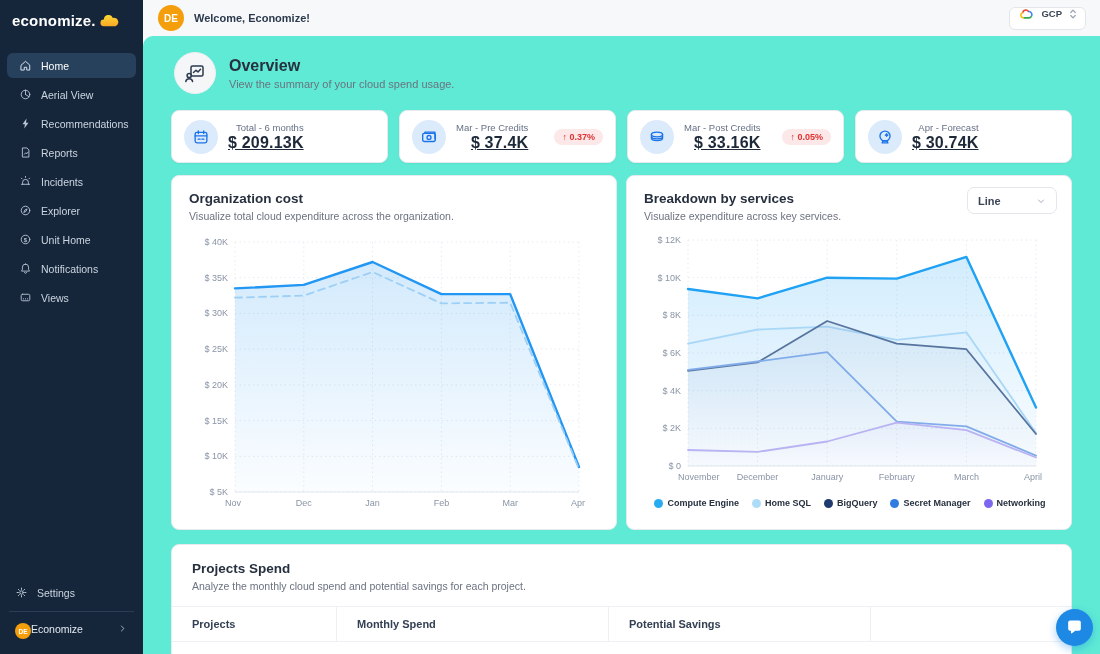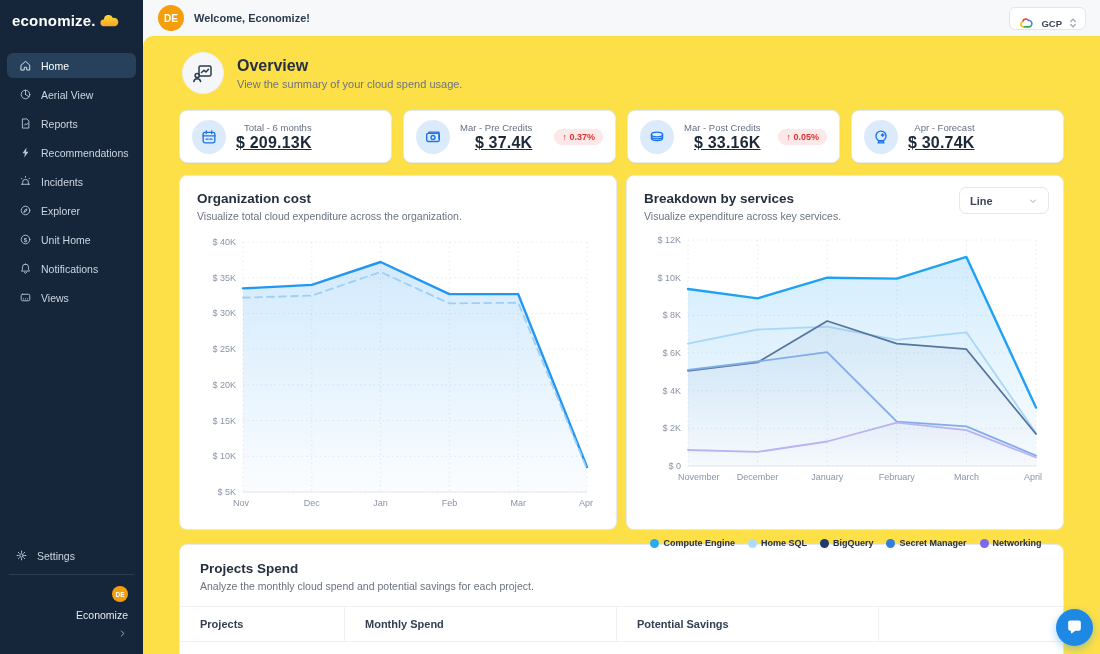--- a/index.html
+++ b/index.html
@@ -10,32 +10,32 @@
   .sidebar { width:143px; min-width:143px; background:#16263A; display:flex; flex-direction:column; color:#DAE2EC; }
   .logo { display:flex; align-items:center; gap:3px; padding:12px 10px 10px 12px; color:#fff; font-size:15px; font-weight:bold; letter-spacing:.2px; }
   .nav { display:flex; flex-direction:column; gap:4px; padding:14px 7px 0; }
   .nav-item { display:flex; align-items:center; gap:9px; padding:6px 12px; border-radius:6px; font-size:10.5px; color:#CBD5E1; cursor:pointer; white-space:nowrap; }
   .nav-item svg { flex:none; color:#B9C6D4; }
   .nav-item.active { background:#27405C; color:#fff; }
   .nav-item.active svg { color:#E8F0F8; }
   .sidebar-bottom { margin-top:auto; padding:6px 7px 10px; }
   .sb-settings { display:flex; align-items:center; gap:9px; padding:6px 8px; font-size:10.5px; color:#CBD5E1; cursor:pointer; }
   .sb-divider { border-top:1px solid #2A3D55; margin:6px 2px; }
-  .sb-org { display:flex; align-items:flex-end; gap:7px; padding:5px 8px; font-size:10.5px; color:#E3EAF2; cursor:pointer;flex-direction:column; }
+  .sb-org { display:flex; align-items:flex-start; padding:5px 8px; font-size:10.5px; color:#E3EAF2; cursor:pointer; }
   .sb-org .mini-avatar { width:16px; height:16px; border-radius:50%; background:#F59E0B; color:#fff; font-size:6.5px; font-weight:bold; display:flex; align-items:center; justify-content:center; }
   .sb-org .chev { margin-left:auto; color:#9FB0C2; }
 
   
   .main { flex:1; display:flex; flex-direction:column; min-width:0; }
   .topbar { height:36px; display:flex; align-items:center; gap:10px; padding:0 14px 0 15px; background:#F7F8FA; }
   .avatar { width:26px; height:26px; border-radius:50%; background:#F59E0B; color:#fff; font-size:10px; font-weight:bold; display:flex; align-items:center; justify-content:center; }
   .welcome { font-size:11px; font-weight:bold; color:#2B3A4D; }
-  .provider { margin-left:auto; background:#fff; border:1px solid #E3E6EA; border-radius:6px; height:23px; padding:0 8px; display:flex; align-items:flex-end; gap:7px; font-size:9.5px; font-weight:bold; color:#3A4556; cursor:pointer; }
-
-  .content { flex:1; background:#fde047; border-radius:10px 0 0 0; padding:12px 36px 0; overflow:hidden; position:relative; }
+  .provider { margin-left:auto; background:#fff; border:1px solid #E3E6EA; border-radius:6px; height:23px; padding:0 8px; display:flex; align-items:flex-start; gap:7px; font-size:9.5px; font-weight:bold; color:#3A4556; cursor:pointer; }
+
+  .content { flex:1; background:#5eead4; border-radius:10px 0 0 0; padding:12px 28px 0; overflow:hidden; position:relative; }
 
   .overview { display:flex; align-items:center; gap:13px; margin:4px 0 16px 3px; }
   .overview-icon { width:42px; height:42px; border-radius:50%; background:#F5F6F8; border:1px solid #EDEFF2; display:flex; align-items:center; justify-content:center; color:#2B3A4D; }
   .overview-title { font-size:16px; font-weight:bold; color:#27303F; }
   .overview-sub { font-size:11px; color:#6B7280; margin-top:3px; }
 
   
   .stats-row { display:flex; gap:11px; }
   .stat-card { flex:1; background:#fff; border:1px solid #E6E9ED; border-radius:8px; height:53px; padding:0 12px; display:flex; align-items:center; gap:10px; box-shadow:0 1px 2px rgba(16,24,40,.04);text-align:right; }
   .stat-icon { width:34px; height:34px; border-radius:50%; background:#DCEBFB; color:#1A73E8; display:flex; align-items:center; justify-content:center; flex:none; }
@@ -45,21 +45,21 @@
 
   
   .charts-row { display:flex; gap:9px; margin-top:12px; }
   .chart-card { flex:1; border:1px solid #E6E9ED; border-radius:8px; height:355px; padding:15px 15px 8px 17px; position:relative; background:#fff; }
   .chart-title { font-size:13.5px; font-weight:bold; color:#27303F; }
   .chart-sub { font-size:10.5px; color:#6B7280; margin-top:4px; }
   .chart-select { position:absolute; top:11px; right:14px; width:90px; height:27px; border:1px solid #E3E6EA; border-radius:7px; background:#fff; display:flex; align-items:center; justify-content:space-between; padding:0 10px; font-size:11px; font-weight:bold; color:#3A4556; cursor:pointer; }
   .chart-select .chev { color:#98A2B3; }
   .chart-plot { margin-top:6px; }
   .legend { display:flex; justify-content:center; gap:13px; margin-top:4px; }
-  .legend-item { display:flex; align-items:center; gap:4px; font-size:9px; font-weight:bold; color:#27303F; cursor:pointer;margin-top:40px; }
+  .legend-item { display:flex; align-items:center; gap:4px; font-size:9px; font-weight:bold; color:#27303F; cursor:pointer; }
   .legend-dot { width:9px; height:9px; border-radius:50%; }
 
   
   .projects-card { margin-top:14px; border:1px solid #E6E9ED; border-radius:8px; background:#fff; padding-top:16px; }
   .projects-head { padding:0 20px; }
   .projects-title { font-size:13.5px; font-weight:bold; color:#27303F; }
   .projects-sub { font-size:10.5px; color:#6B7280; margin-top:4px; }
   .tbl-header { display:flex; margin-top:14px; border-top:1px solid #EEF0F3; border-bottom:1px solid #EEF0F3; }
   .tbl-header > div { font-size:11px; font-weight:bold; color:#344054; padding:11px 0 11px 20px; }
   .th-1 { width:164px; }
@@ -105,33 +105,33 @@
           <svg width="13" height="13" viewBox="0 0 20 20" fill="none" stroke="currentColor" stroke-width="1.4" stroke-linecap="round" stroke-linejoin="round">
             <circle cx="10" cy="10" r="6.6"></circle>
             <path d="M10 10V3.4M10 10l5.4 3.4"></path>
           </svg>
         </span>
         <span>Aerial View</span>
       </div>
       <div class="nav-item">
         <span style="display:flex;">
           <svg width="13" height="13" viewBox="0 0 20 20" fill="none" stroke="currentColor" stroke-width="1.4" stroke-linecap="round" stroke-linejoin="round">
+            <path fill="currentColor" stroke="none" d="M11.6 2.4L5.4 11h3.7l-1 6.6L14.6 9h-3.8z"></path>
+          </svg>
+        </span>
+        <span>Recommendations</span>
+      </div>
+      <div class="nav-item">
+        <span style="display:flex;">
+          <svg width="13" height="13" viewBox="0 0 20 20" fill="none" stroke="currentColor" stroke-width="1.4" stroke-linecap="round" stroke-linejoin="round">
             <path d="M5.8 3h6.4l3 3.2V17H5.8z"></path>
             <path d="M8.4 12.6l2-2.2 1.6 1.4 1.8-2.2"></path>
           </svg>
         </span>
         <span>Reports</span>
-      </div>
-      <div class="nav-item">
-        <span style="display:flex;">
-          <svg width="13" height="13" viewBox="0 0 20 20" fill="none" stroke="currentColor" stroke-width="1.4" stroke-linecap="round" stroke-linejoin="round">
-            <path fill="currentColor" stroke="none" d="M11.6 2.4L5.4 11h3.7l-1 6.6L14.6 9h-3.8z"></path>
-          </svg>
-        </span>
-        <span>Recommendations</span>
       </div>
       <div class="nav-item">
         <span style="display:flex;">
           <svg width="13" height="13" viewBox="0 0 20 20" fill="none" stroke="currentColor" stroke-width="1.4" stroke-linecap="round" stroke-linejoin="round">
             <path d="M5.6 14.3v-3.1a4.4 4.4 0 0 1 8.8 0v3.1"></path>
             <path d="M3.8 14.3h12.4M10 3.6V2.2M4.7 5.9l-1-1M15.3 5.9l1-1"></path>
           </svg>
         </span>
         <span>Incidents</span>
       </div>

